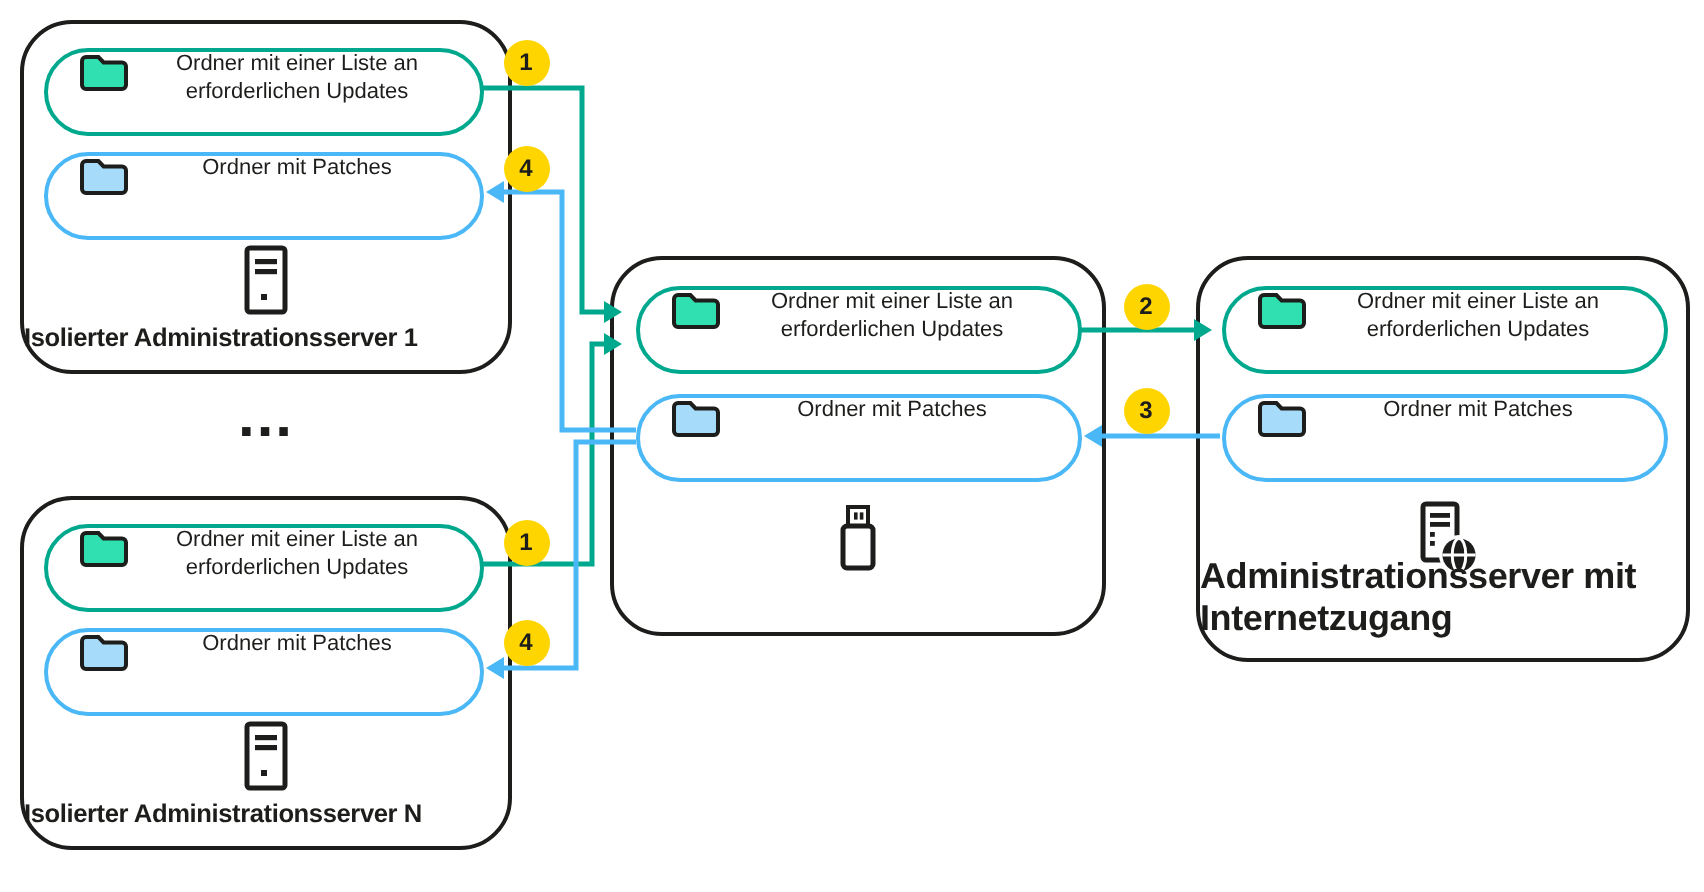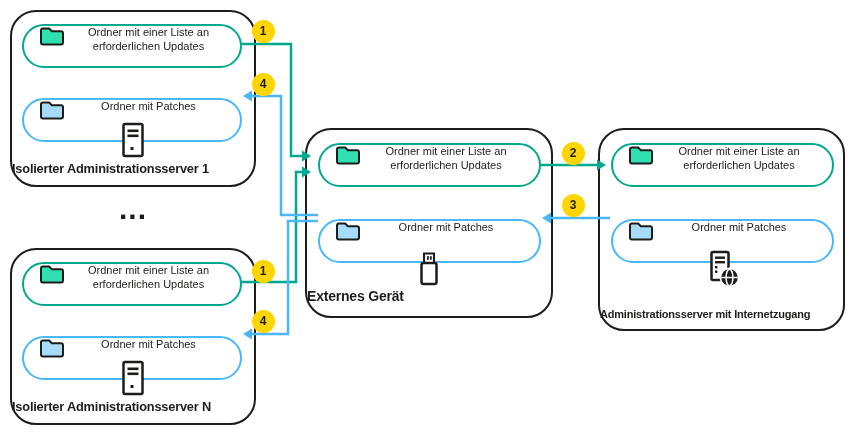--- a/index.html
+++ b/index.html
@@ -14,36 +14,36 @@
   .box-server1{left:10px;top:10px;width:246px;height:177px;}
   .box-serverN{left:10px;top:248px;width:246px;height:177px;}
   .box-external{left:305px;top:128px;width:248px;height:190px;}
   .box-internet{left:598px;top:128px;width:247px;height:203px;}
 
   .pill{position:absolute;height:44px;border-radius:22px;background:var(--bg);box-sizing:border-box;
         display:flex;align-items:flex-start;padding:0 12px 0 15px;}
   .pill.green{border:2.25px solid var(--green);}
   .pill.blue{border:2.25px solid var(--blue);}
   .pill-1{top:12px;left:10px;width:220px;}
-  .pill-2{top:64px;left:10px;width:220px;margin-top:22px;}
+  .pill-2{top:64px;left:10px;width:220px;}
   .box-external .pill-1,.box-internet .pill-1{top:13px;left:11px;width:223px;}
   .box-external .pill-2,.box-internet .pill-2{top:67px;left:11px;width:223px;}
 
   .pill-label{flex:1;text-align:center;font-size:11px;line-height:1.25;color:var(--ink);
               max-width:162px;margin:0 auto;}
   .folder{flex:0 0 auto;margin-right:4px;}
 
   .big-icon{position:absolute;left:50%;transform:translateX(-50%);}
   .tower-icon{top:110px;}
   .usb-icon{top:122px;}
   .globe-icon{top:120px;}
 
   .box-label{position:absolute;left:0;right:0;bottom:9px;font-weight:bold;
              font-size:12.8px;letter-spacing:-0.2px;white-space:nowrap;}
-  .box-label.two-line{white-space:normal;font-size:11px;line-height:1.2;bottom:8px;}
+  .box-label.two-line{white-space:normal;font-size:18px;line-height:1.2;bottom:8px;}
   .box-external .box-label{font-size:14px;bottom:12px;}
 
   .connectors{position:absolute;left:0;top:0;z-index:5;pointer-events:none;}
   .ln{fill:none;stroke-width:2.5px;}
   .ln.g{stroke:var(--green);}
   .ln.b{stroke:var(--blue);}
   .ah.g{fill:var(--green);}
   .ah.b{fill:var(--blue);}
 
   .badge{position:absolute;width:23px;height:23px;border-radius:50%;background:var(--badge);
@@ -125,21 +125,20 @@
         <path d="M2 16.5 V4.5 C2 3.4 2.9 2.5 4 2.5 H10.2 L12.8 5.2 H22 C23.1 5.2 24 6.1 24 7.2 V16.5 C24 17.6 23.1 18.5 22 18.5 H4 C2.9 18.5 2 17.6 2 16.5 Z" fill="var(--blue-fill)" stroke="var(--ink)" stroke-width="2"></path>
       </svg>
       <span class="pill-label">Ordner mit Patches</span>
     </div>
     <svg class="big-icon usb-icon" width="26" height="34" viewBox="0 0 26 34">
       <rect class="ink-stroke" x="8" y="1.5" width="10" height="9.5" stroke-width="2"></rect>
       <rect class="ink-fill" x="11" y="4.2" width="1.8" height="3.6"></rect>
       <rect class="ink-fill" x="13.9" y="4.2" width="1.8" height="3.6"></rect>
       <rect class="ink-stroke" x="5.5" y="11" width="15" height="21" rx="2" stroke-width="2.5"></rect>
     </svg>
-    <div class="box-label">Externes Gerät</div>
   </div>
 
   <div class="box box-internet">
     <div class="pill green pill-1">
       <svg class="folder" width="26" height="20" viewBox="0 0 26 20">
         <path d="M2 16.5 V4.5 C2 3.4 2.9 2.5 4 2.5 H10.2 L12.8 5.2 H22 C23.1 5.2 24 6.1 24 7.2 V16.5 C24 17.6 23.1 18.5 22 18.5 H4 C2.9 18.5 2 17.6 2 16.5 Z" fill="var(--green-fill)" stroke="var(--ink)" stroke-width="2"></path>
       </svg>
       <span class="pill-label">Ordner mit einer Liste an erforderlichen Updates</span>
     </div>
     <div class="pill blue pill-2">

